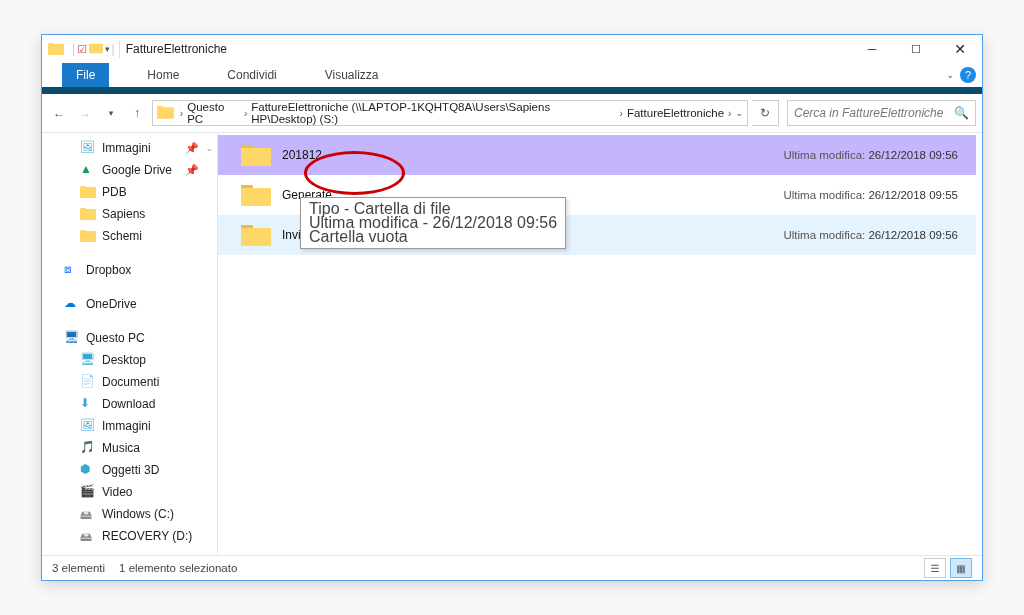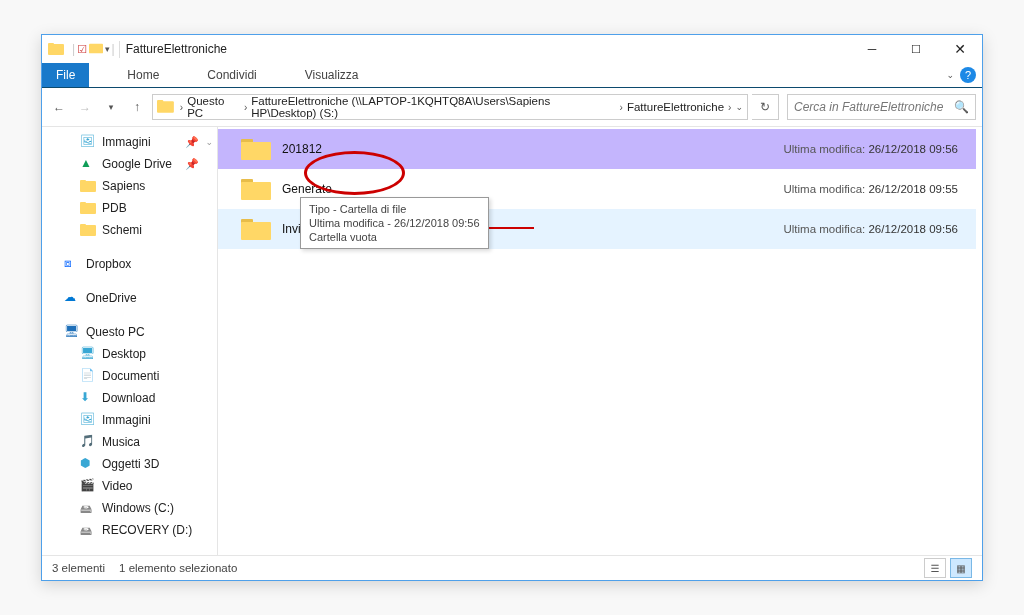--- a/index.html
+++ b/index.html
@@ -3,21 +3,21 @@
 <meta charset="utf-8">
 <style>
 body{margin:0;font-family:'Segoe UI',Tahoma,sans-serif;font-size:12px;background:#f8f8f8;display:flex;align-items:center;justify-content:center;height:615px;width:1024px;}
 .window{width:940px;height:545px;background:#fff;border:1px solid #4ea0ea;box-shadow:0 4px 15px rgba(0,0,0,.15);display:flex;flex-direction:column;position:relative;}
 .titlebar{height:28px;display:flex;align-items:center;padding-left:6px;background:#fff;}
 .titlebar .ico{width:16px;height:16px;margin-right:4px;display:flex;align-items:center;justify-content:center;}
 .titlebar .qa{display:flex;gap:2px;align-items:center;padding:0 4px;border-right:1px solid #ddd;margin-right:6px;}
 .titlebar .title{color:#222;}
 .wincontrols{margin-left:auto;display:flex;}
 .wincontrols div{width:44px;height:28px;display:flex;align-items:center;justify-content:center;color:#222;}
-.menubar{height:24px;display:flex;align-items:stretch;border-bottom:1px solid #0c4a6e;}
+.menubar{height:24px;display:flex;align-items:stretch;border-bottom:7px solid #0c4a6e;padding-left:20px;}
 .menubar .file{background:#1979ca;color:#fff;padding:0 14px;display:flex;align-items:center;}
 .menubar .item{padding:0 10px;display:flex;align-items:center;color:#444;margin-left:28px;}
 .menubar .right{margin-left:auto;display:flex;align-items:center;padding-right:6px;gap:6px;}
 .help-circle{width:16px;height:16px;border-radius:50%;background:#1d89e6;color:#fff;font-size:11px;display:flex;align-items:center;justify-content:center;}
 .navbar{height:32px;display:flex;align-items:center;padding:3px 6px;gap:4px;border-bottom:1px solid #e5e5e5;}
 .navbtn{width:22px;height:22px;display:flex;align-items:center;justify-content:center;color:#555;border-radius:2px;}
 .navbtn.disabled{color:#bbb;}
 .breadcrumb{flex:1;height:24px;border:1px solid #ccc;display:flex;align-items:center;padding:0 4px;gap:2px;font-size:11.5px;color:#222;overflow:hidden;}
 .breadcrumb .sep{color:#555;font-size:10px;margin:0 2px;}
 .breadcrumb .fico{width:18px;height:18px;margin-right:2px;}
@@ -32,21 +32,21 @@
 .tn .exp{position:absolute;right:4px;color:#999;font-size:9px;}
 .tn svg,.tn .emoji{width:16px;height:16px;flex-shrink:0;}
 .content{flex:1;overflow:auto;padding:0 6px 0 0;}
 .row{height:40px;display:flex;align-items:center;padding-left:22px;position:relative;}
 .row.selected{background:#c4b5fd;}
 .row .fico{width:32px;height:32px;margin-right:10px;}
 .row .name{flex:0 0 350px;color:#111;}
 .row .meta{margin-left:auto;padding-right:18px;color:#333;font-size:11.5px;}
 .row .meta .lbl{color:#555;}
 .content-wrap{padding-top:2px;}
-.tooltip{position:absolute;left:258px;top:162px;background:#fff;border:1px solid #999;padding:4px 8px;font-size:11px;color:#444;line-height:14px;box-shadow:2px 2px 4px rgba(0,0,0,.15);z-index:30;}
+.tooltip{position:absolute;left:258px;top:162px;background:#fff;border:1px solid #999;padding:4px 8px;font-size:16px;color:#444;line-height:14px;box-shadow:2px 2px 4px rgba(0,0,0,.15);z-index:30;}
 .circle-anno{position:absolute;left:262px;top:116px;width:95px;height:38px;border:3px solid #c00;border-radius:50%;z-index:25;pointer-events:none;}
 .arrow-anno{position:absolute;left:362px;top:192px;width:130px;height:2px;background:#c00;z-index:25;pointer-events:none;}
 .arrow-anno::before{content:'';position:absolute;left:-10px;top:-5px;border:6px solid transparent;border-right:10px solid #c00;}
 .status{height:24px;border-top:1px solid #e5e5e5;display:flex;align-items:center;padding:0 10px;color:#444;font-size:11.5px;gap:14px;}
 .status .viewbtns{margin-left:auto;display:flex;gap:4px;}
 .status .vb{width:20px;height:18px;border:1px solid #ccc;display:flex;align-items:center;justify-content:center;font-size:10px;color:#555;}
 .status .vb.active{background:#cde8ff;border-color:#7ab8e6;}
 .folder-svg{fill:#ffd766;}
 .dropdown-reveal{font-size:9px;color:#555;margin-left:4px;}
 </style>
@@ -133,28 +133,28 @@
           <div class="tn ind1">
             <span class="emoji"><span style="color:#0f9d58;">▲</span></span>
             <span>Google Drive</span>
             <span class="pin">📌</span>
           </div>
           <div class="tn ind1">
             <span class="emoji"><svg viewBox="0 0 16 16">
                 <rect class="folder-svg" x="0" y="3" width="16" height="11" rx="1"></rect>
                 <rect class="tab folder-svg" x="0" y="2" width="6" height="3" rx="1"></rect>
               </svg></span>
-            <span>Sapiens</span>
+            <span>PDB</span>
           </div>
           <div class="tn ind1">
             <span class="emoji"><svg viewBox="0 0 16 16">
                 <rect class="folder-svg" x="0" y="3" width="16" height="11" rx="1"></rect>
                 <rect class="tab folder-svg" x="0" y="2" width="6" height="3" rx="1"></rect>
               </svg></span>
-            <span>PDB</span>
+            <span>Sapiens</span>
           </div>
           <div class="tn ind1">
             <span class="emoji"><svg viewBox="0 0 16 16">
                 <rect class="folder-svg" x="0" y="3" width="16" height="11" rx="1"></rect>
                 <rect class="tab folder-svg" x="0" y="2" width="6" height="3" rx="1"></rect>
               </svg></span>
             <span>Schemi</span>
           </div>
         </div>
       <div style="height:12px"></div>

